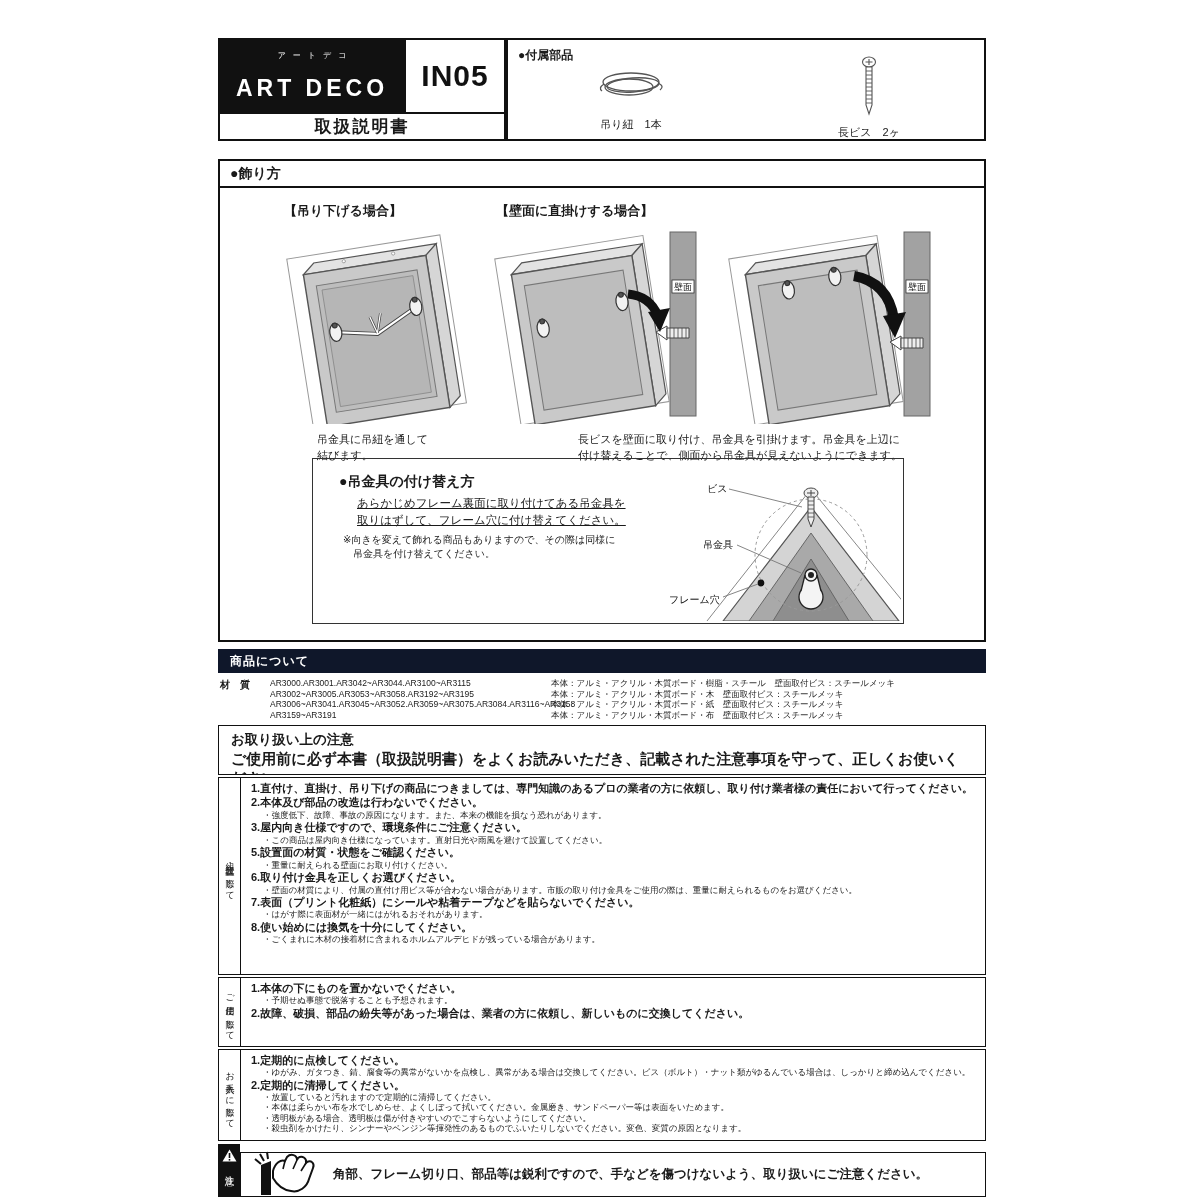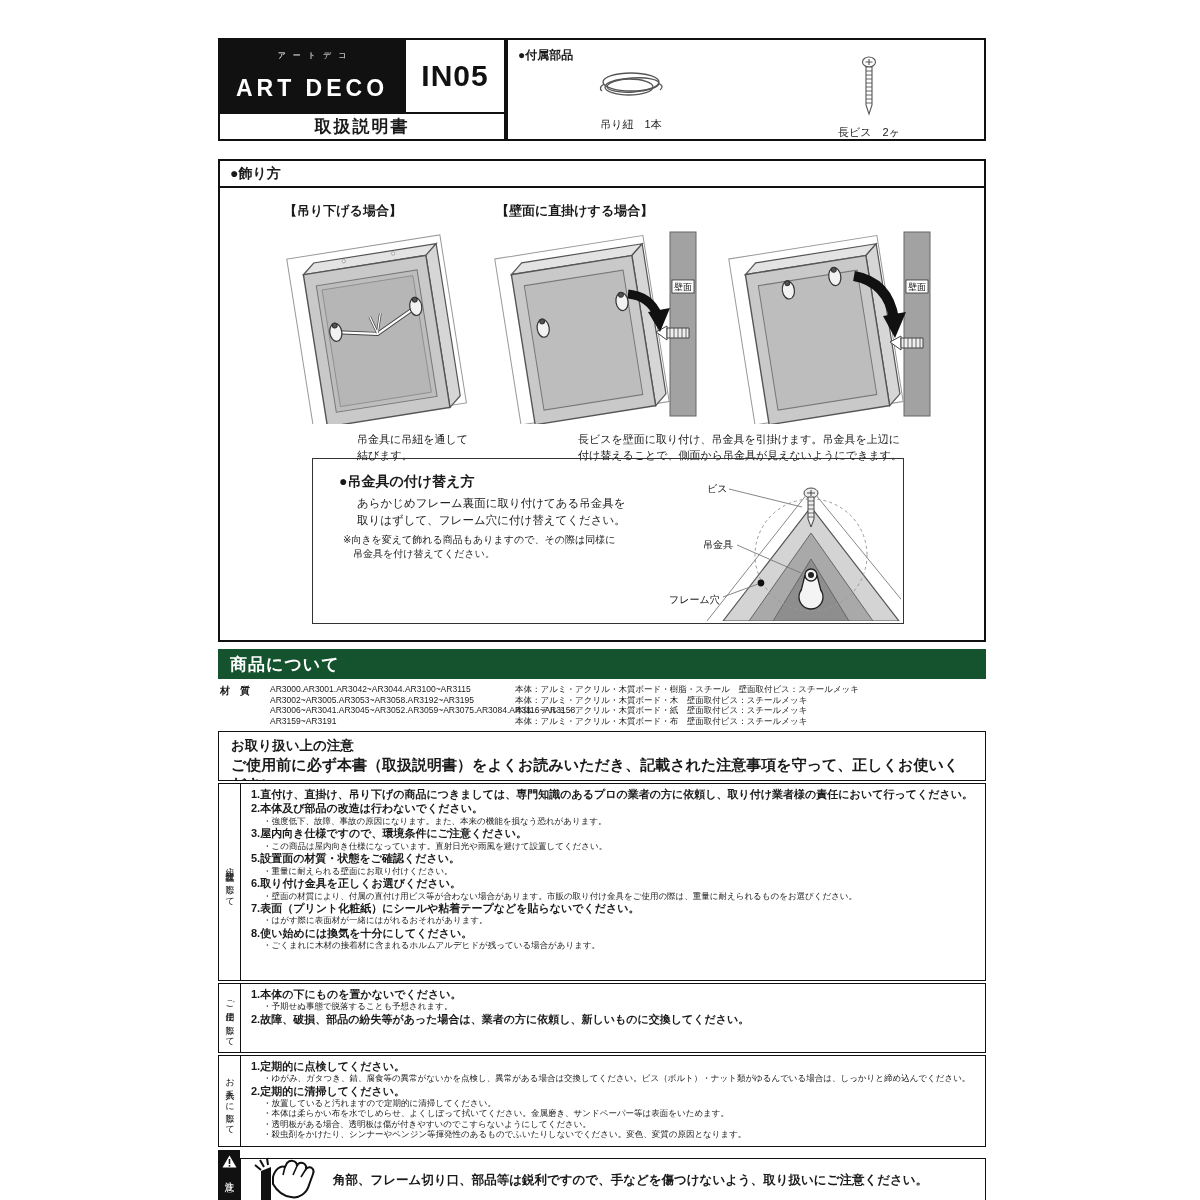--- a/index.html
+++ b/index.html
@@ -29,37 +29,37 @@
 
   
   .kazari-box { margin-top:18px; border:2px solid #111; }
   .kazari-header { border-bottom:2px solid #111; padding:4px 10px 3px; font-size:14px; font-weight:bold; }
   .kazari-content { position:relative; height:452px; }
   .case-label { position:absolute; top:14px; font-size:13px; font-weight:bold; }
   .case-label.c1 { left:64px; } .case-label.c2 { left:276px; }
   .diagram { position:absolute; top:36px; }
   .diagram.d1 { left:56px; } .diagram.d2 { left:268px; } .diagram.d3 { left:502px; }
   .cap { position:absolute; font-size:11px; line-height:1.45; white-space:pre-line; }
-  .cap.c1 { left:97px; top:244px;margin-left:40px; } .cap.c2 { left:358px; top:244px; }
+  .cap.c1 { left:97px; top:244px; } .cap.c2 { left:358px; top:244px; }
 
   .bracket-box { position:absolute; left:92px; top:270px; width:592px; height:166px; border:1.5px solid #333; }
   .bracket-title { margin:14px 0 4px 26px; font-size:14px; font-weight:bold; }
-  .bracket-body { margin-left:44px; font-size:11.5px; line-height:1.5; white-space:pre-line; }
+  .bracket-body { margin-left:44px; font-size:11.5px; line-height:1.5; white-space:pre-line;text-decoration:underline; }
   .bracket-note { margin:3px 0 0 30px; font-size:10px; line-height:1.4; white-space:pre-line; }
   .bracket-svg { position:absolute; left:348px; top:4px; }
 
   
-  .about-bar { margin-top:7px; background:#14532d; color:#fff; font-size:17px; font-weight:bold;
+  .about-bar { margin-top:7px; background:#0f172a; color:#fff; font-size:12px; font-weight:bold;
     padding:4px 12px 3px; letter-spacing:1px; }
   .material { display:flex; padding:5px 0 4px; }
   .material-label { width:52px; font-size:10px; font-weight:bold; padding-left:2px; }
   .material-rows { flex:1; }
   .material-row { display:flex; font-size:8.5px; line-height:1.26; }
   .material-row .models { width:245px; }
-  .material-row .mats { flex:1; }
+  .material-row .mats { flex:1;margin-left:36px; }
 
   
   .notice-box { border:1.5px solid #111; padding:5px 12px 5px; height:50px; overflow:hidden; }
   .notice-title { font-size:13.5px; font-weight:bold; }
   .notice-lead { font-size:15px; font-weight:bold; margin-top:1px; }
   .notice-sub { font-size:8.5px; margin-top:1px; }
 
   
   .note-section { display:flex; border:1.5px solid #111; margin-top:2px; overflow:hidden; }
   .side-cell { width:22px; border-right:1.5px solid #111; display:flex; align-items:center;

